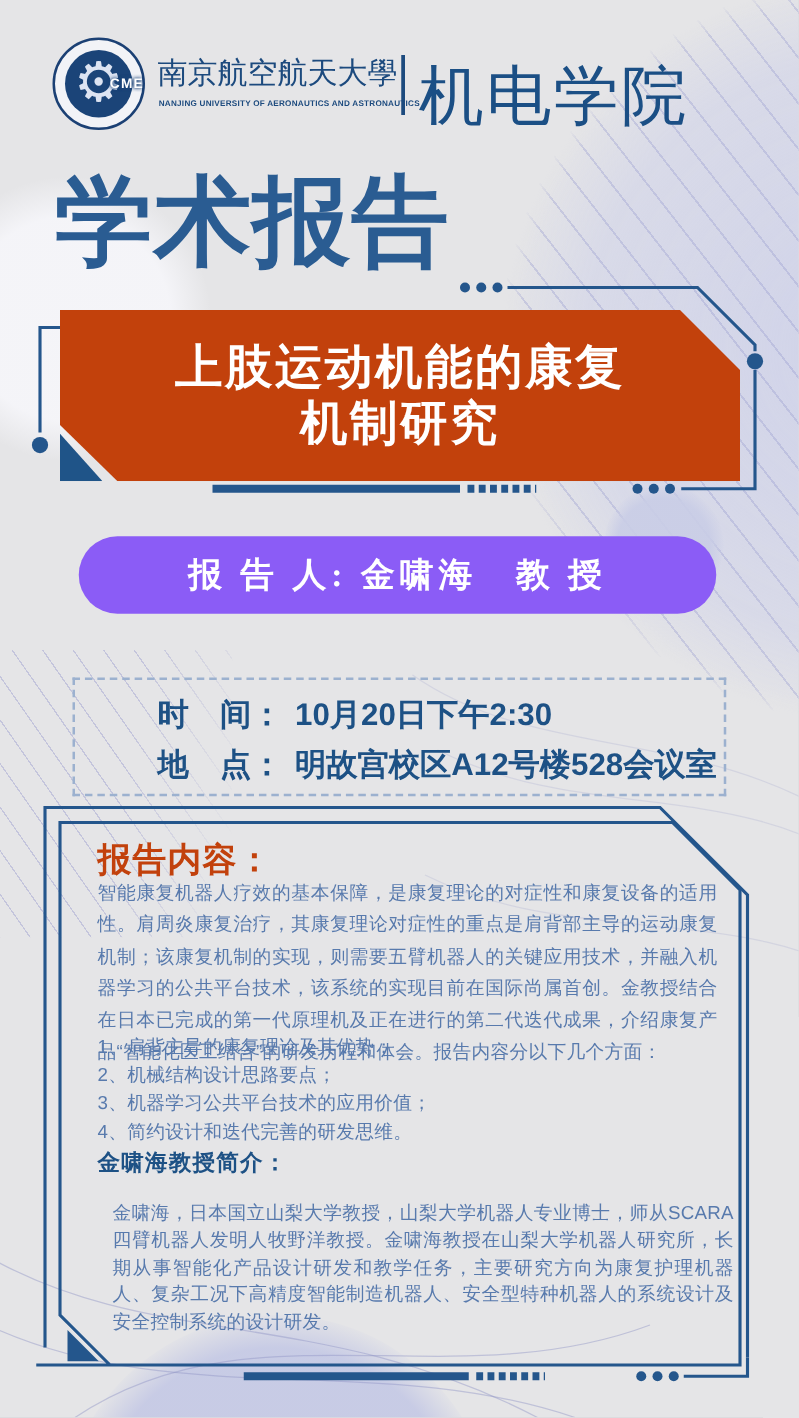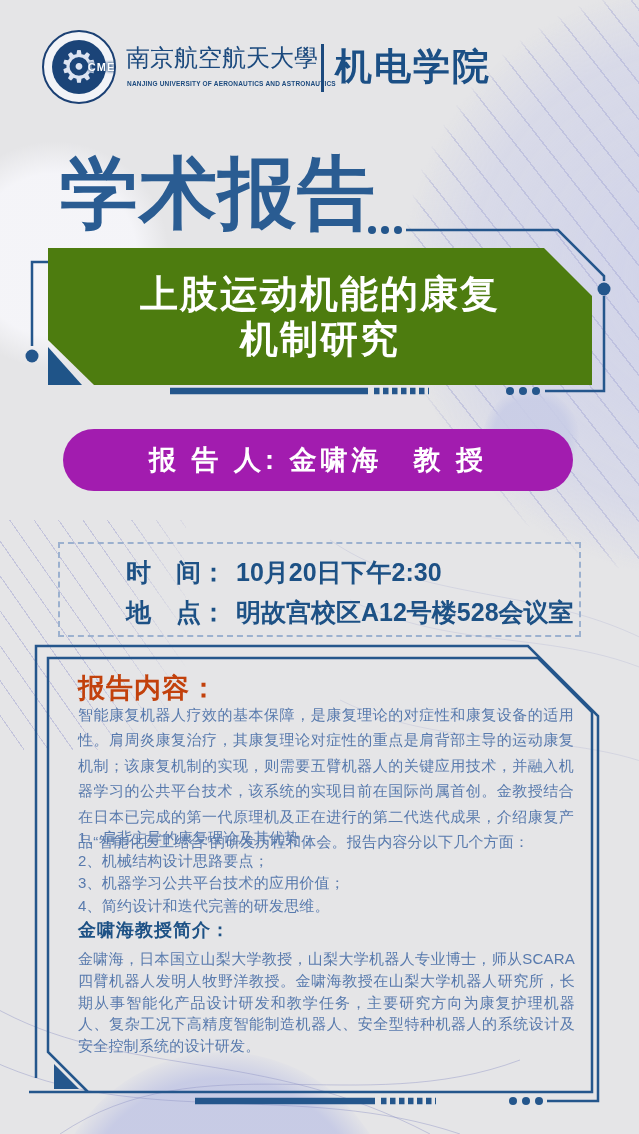--- a/index.html
+++ b/index.html
@@ -31,47 +31,47 @@
     border:2px solid #1b4074;display:flex;align-items:center;justify-content:center;}
   .logo-core{width:54px;height:54px;border-radius:50%;background:#1b4478;display:flex;
     align-items:center;justify-content:center;position:relative;}
   .gear{font-size:44px;line-height:1;color:#dde4f2;}
   .logo-letters{position:absolute;color:#fff;font-size:11px;font-weight:bold;letter-spacing:1px;
     text-shadow:0 0 3px #1b4478,0 0 3px #1b4478;padding-left:45px;}
   .uni-cn{left:126px;top:42px;font-size:24px;font-weight:normal;color:#1c4a7e;
     font-family:"DejaVu Serif",serif;white-space:nowrap;}
   .uni-en{left:127px;top:80px;font-size:6.5px;font-weight:bold;letter-spacing:.2px;color:#1c4a7e;white-space:nowrap;}
   .hdr-divider{left:321px;top:44px;width:3px;height:48px;background:#1c4a7e;}
-  .college{left:335px;top:42px;font-size:37px;font-weight:700;color:#1b4f85;letter-spacing:2px;white-space:nowrap;}
+  .college{left:335px;top:42px;font-size:52px;font-weight:400;color:#1b4f85;letter-spacing:2px;white-space:nowrap;}
   
   .kicker{left:44px;top:126px;font-size:78px;font-weight:900;color:#2a5c92;letter-spacing:1px;white-space:nowrap;}
   
-  .banner{left:48px;top:248px;width:544px;height:137px;background:#4d7c0f;
+  .banner{left:48px;top:248px;width:544px;height:137px;background:#c2410c;
     clip-path:polygon(0 0, calc(100% - 48px) 0, 100% 48px, 100% 100%, 46px 100%, 0 92px);
     display:flex;flex-direction:column;align-items:center;justify-content:center;row-gap:2px;}
   .banner-line{color:#fff;font-size:38px;font-weight:900;letter-spacing:2px;line-height:1.12;white-space:nowrap;}
   .banner-corner{left:48px;top:347px;width:34px;height:38px;background:#1f5488;
     clip-path:polygon(0 0,0 100%,100% 100%);}
   
-  .pill{left:63px;top:429px;width:510px;height:62px;border-radius:31px;background:#a21caf;
-    display:flex;align-items:center;justify-content:center;}
+  .pill{left:63px;top:429px;width:510px;height:62px;border-radius:31px;background:#8b5cf6;
+    display:flex;align-items:center;justify-content:center;font-family:Liberation Serif, serif;}
   .pill-text{color:#fff;font-size:27px;font-weight:bold;letter-spacing:4px;white-space:nowrap;}
   
   .meta-box{left:58px;top:542px;width:523px;height:95px;box-sizing:border-box;
     border:2px dashed #9cb1cf;padding:8px 0 0 66px;}
   .meta-row{height:40px;line-height:40px;font-size:25px;font-weight:bold;color:#1d5185;white-space:nowrap;}
   .meta-label{margin-right:10px;}
   
   .content-heading{left:78px;top:670px;font-size:27px;font-weight:900;color:#c2410c;letter-spacing:1px;}
   .content-para{left:78px;top:702px;width:496px;font-size:15px;line-height:25.4px;color:#587aad;
     text-align:justify;letter-spacing:.2px;margin:0;}
   .content-list{left:78px;top:827px;font-size:15px;line-height:22.6px;color:#587aad;letter-spacing:.2px;}
   .bio-heading{left:78px;top:918px;font-size:18px;font-weight:900;color:#1d5185;letter-spacing:1px;}
   .bio-para{left:78px;top:948px;width:497px;font-size:15px;line-height:21.8px;color:#587aad;
-    text-align:justify;letter-spacing:.2px;margin:0;}
+    text-align:justify;letter-spacing:.2px;margin:12px;}
   .deco-svg{left:0;top:0;pointer-events:none;}
 </style>
 </head>
 <body>
 
 <div class="poster">
 
   <div class="bg-circle bgc-top-right"></div>
   <div class="bg-circle bgc-highlight"></div>
   <div class="bg-circle bgc-mid-right"></div>
@@ -96,21 +96,21 @@
         <span class="gear">⚙</span>
         <span class="logo-letters">CME</span>
       </div>
     </div>
   </div>
   <div class="abs uni-cn">南京航空航天大學</div>
   <div class="abs uni-en">NANJING UNIVERSITY OF AERONAUTICS AND ASTRONAUTICS</div>
   <div class="abs hdr-divider"></div>
   <div class="abs college">机电学院</div>
 
-  <h1 class="abs kicker" style="margin:16px;">学术报告</h1>
+  <h1 class="abs kicker" style="margin:0;">学术报告</h1>
 
   <div class="abs banner">
     <div class="banner-line">上肢运动机能的康复</div>
     <div class="banner-line">机制研究</div>
   </div>
   <div class="abs banner-corner"></div>
 
   <div class="abs pill">
     <span class="pill-text">报 告 人: 金啸海　教 授</span>
   </div>

